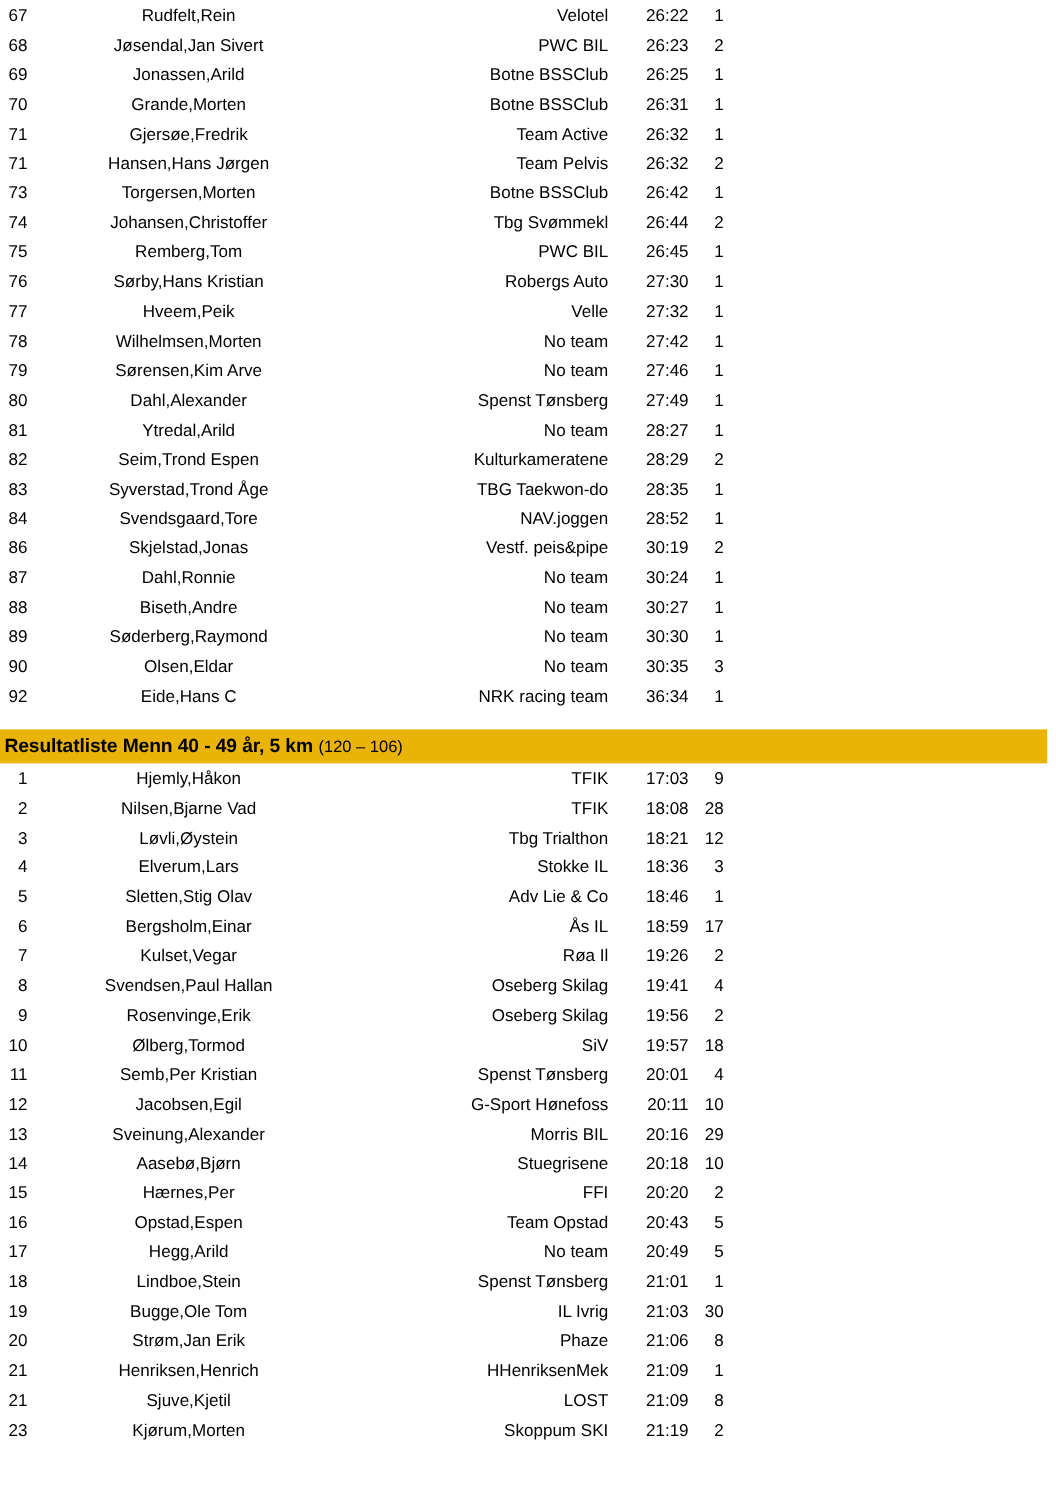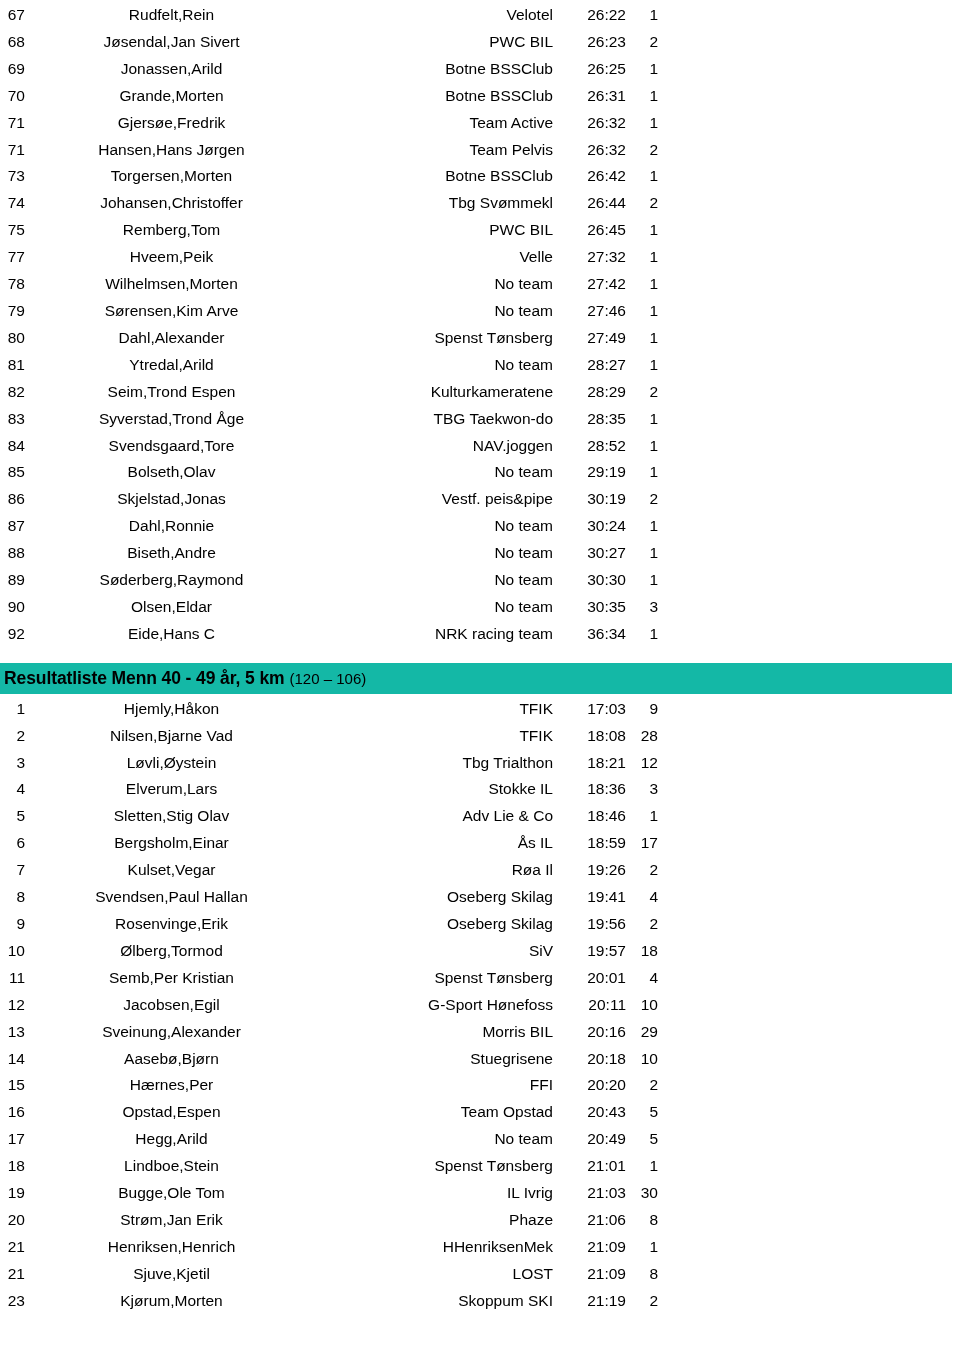--- a/index.html
+++ b/index.html
@@ -60,21 +60,21 @@
   .cell-time { text-align: right; }
   .cell-pts  {
     text-align: right;
     padding-right: 8px !important;
     box-sizing: border-box;
   }
   .cell-pad  { }
 
   
   .section-band {
-    background: #14b8a6;
+    background: #eab308;
     width: 952px;
     height: 31px;
     line-height: 31px;
     margin-top: 15px;
     margin-bottom: 2px;
     padding-left: 4px;
     box-sizing: border-box;
     overflow: hidden;
     white-space: nowrap;
   }
@@ -170,20 +170,28 @@
           </tr>
           <tr>
             <td class="cell-rank">75</td>
             <td class="cell-name">Remberg,Tom</td>
             <td class="cell-team">PWC BIL</td>
             <td class="cell-time">26:45</td>
             <td class="cell-pts">1</td>
             <td class="cell-pad"></td>
           </tr>
           <tr>
+            <td class="cell-rank">76</td>
+            <td class="cell-name">Sørby,Hans Kristian</td>
+            <td class="cell-team">Robergs Auto</td>
+            <td class="cell-time">27:30</td>
+            <td class="cell-pts">1</td>
+            <td class="cell-pad"></td>
+          </tr>
+          <tr>
             <td class="cell-rank">77</td>
             <td class="cell-name">Hveem,Peik</td>
             <td class="cell-team">Velle</td>
             <td class="cell-time">27:32</td>
             <td class="cell-pts">1</td>
             <td class="cell-pad"></td>
           </tr>
           <tr>
             <td class="cell-rank">78</td>
             <td class="cell-name">Wilhelmsen,Morten</td>
@@ -230,28 +238,20 @@
             <td class="cell-team">TBG Taekwon-do</td>
             <td class="cell-time">28:35</td>
             <td class="cell-pts">1</td>
             <td class="cell-pad"></td>
           </tr>
           <tr>
             <td class="cell-rank">84</td>
             <td class="cell-name">Svendsgaard,Tore</td>
             <td class="cell-team">NAV.joggen</td>
             <td class="cell-time">28:52</td>
-            <td class="cell-pts">1</td>
-            <td class="cell-pad"></td>
-          </tr>
-          <tr>
-            <td class="cell-rank">85</td>
-            <td class="cell-name">Bolseth,Olav</td>
-            <td class="cell-team">No team</td>
-            <td class="cell-time">29:19</td>
             <td class="cell-pts">1</td>
             <td class="cell-pad"></td>
           </tr>
           <tr>
             <td class="cell-rank">86</td>
             <td class="cell-name">Skjelstad,Jonas</td>
             <td class="cell-team">Vestf.  peis&amp;pipe</td>
             <td class="cell-time">30:19</td>
             <td class="cell-pts">2</td>
             <td class="cell-pad"></td>

